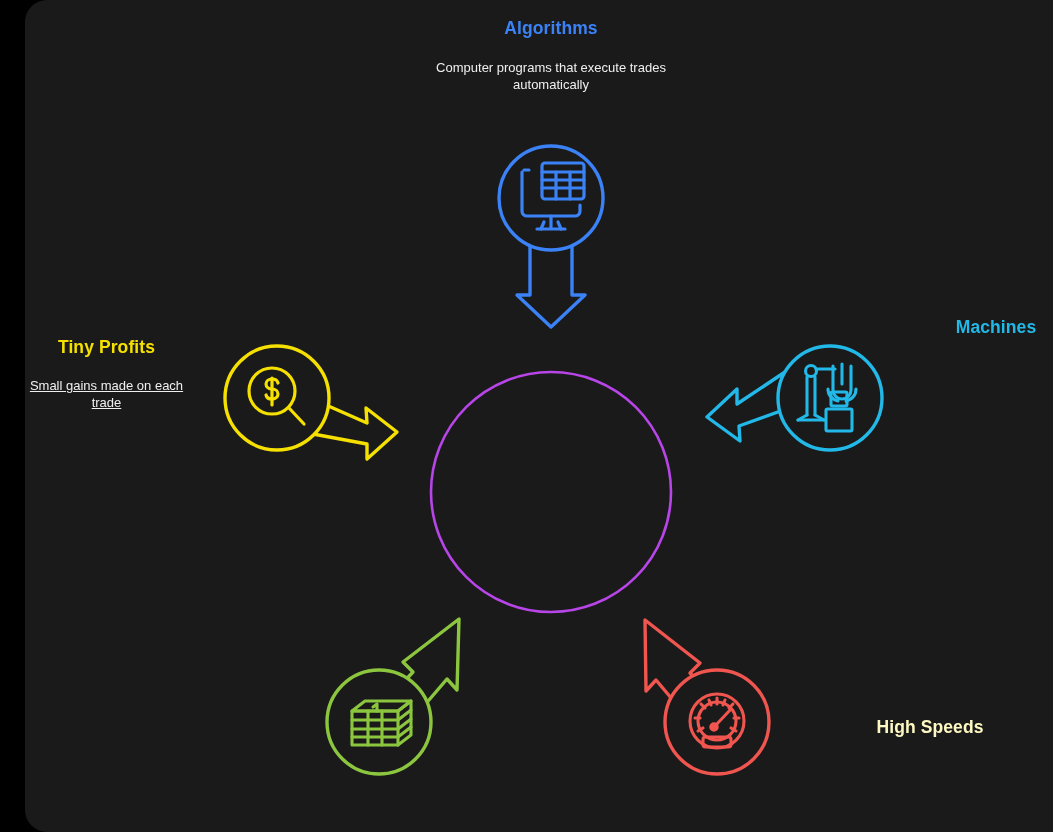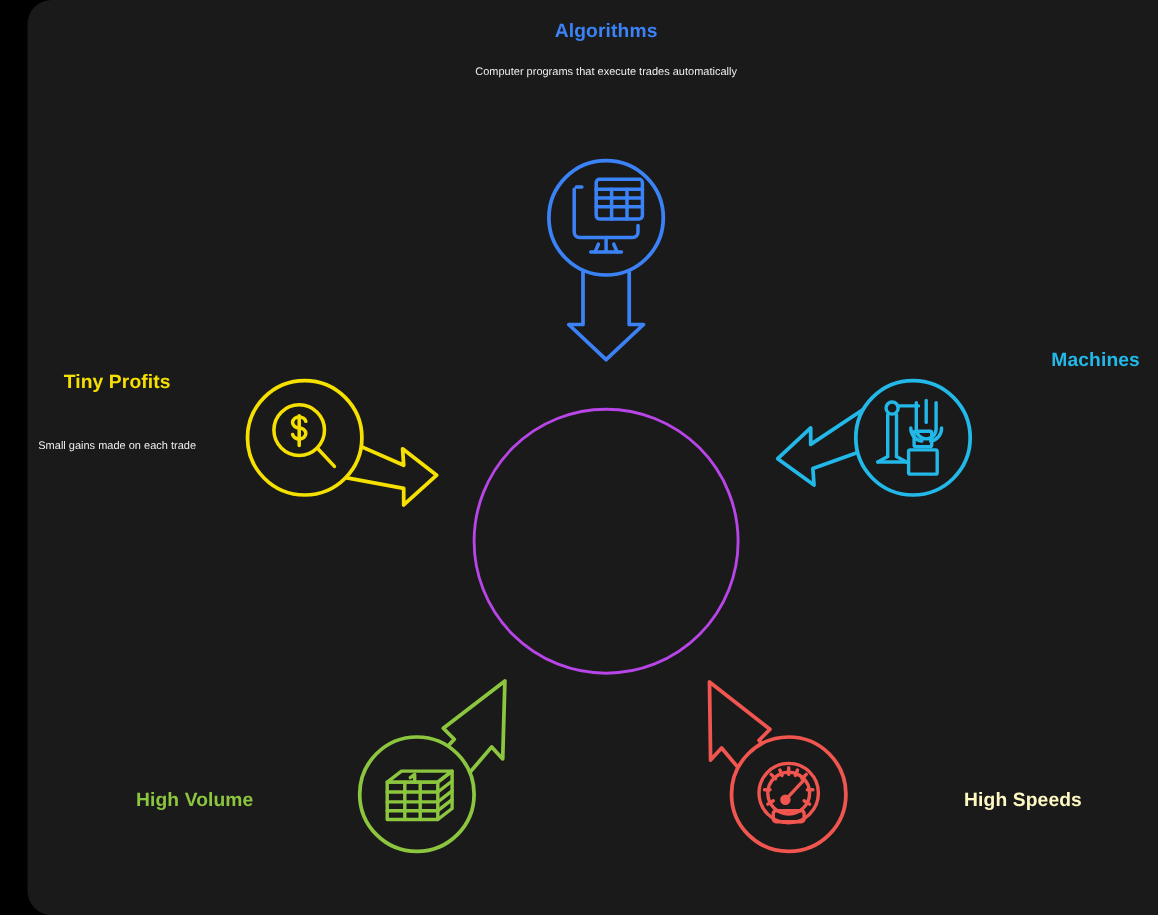--- a/index.html
+++ b/index.html
@@ -31,40 +31,40 @@
   }
   .node-label {
     position: absolute;
     font-weight: bold;
     font-size: 17.5px;
     letter-spacing: 0.1px;
     white-space: nowrap;
   }
   .node-desc {
     position: absolute;
-    font-size: 10px;
+    font-size: 13px;
     line-height: 1.33;
     color: #efefef;
     font-weight: 400;
   }
   .align-right { text-align: center; }
   .align-left  { text-align: center; }
   .align-center{ text-align: center; }
 
   
   #algorithms-label { left: 406px; top: 18px; width: 240px; }
   #algorithms-desc  { left: 406px; top: 59px; width: 240px; }
 
   
   #machines-label { left: 891px; top: 317px; width: 160px; }
   #machines-desc  { left: 891px; top: 357px; width: 155px; }
 
   
   #tiny-profits-label { left: 0px; top: 337px; width: 163px; }
-  #tiny-profits-desc  { left: 0px; top: 399px; width: 163px; }
+  #tiny-profits-desc  { left: 0px; top: 377px; width: 163px; text-decoration: underline; }
 
   
   #high-volume-label { left: 42px; top: 717px; width: 220px; }
   #high-volume-desc  { left: 42px; top: 757px; width: 220px; }
 
   
   #high-speeds-label { left: 790px; top: 717px; width: 230px; }
   #high-speeds-desc  { left: 790px; top: 757px; width: 230px; }
 </style>
 </head>
@@ -189,17 +189,16 @@
   </svg>
 
   <div class="node-label align-center" id="algorithms-label" style="color:#3b82f6;">Algorithms</div>
   <div class="node-desc align-center" id="algorithms-desc">Computer programs that execute trades automatically</div>
 
   <div class="node-label align-left" id="machines-label" style="color:#22b8e8;">Machines</div>
 
   <div class="node-label align-right" id="tiny-profits-label" style="color:#f5e000;">Tiny Profits</div>
   <div class="node-desc align-right" id="tiny-profits-desc">Small gains made on each trade</div>
 
-  <div class="node-label align-right" id="high-volume-label" style="color:#8cc63f;">High Volume</div>
 
   <div class="node-label align-left" id="high-speeds-label" style="color:#fef9c3;">High Speeds</div>
 
 </div>
 
 </body></html>

